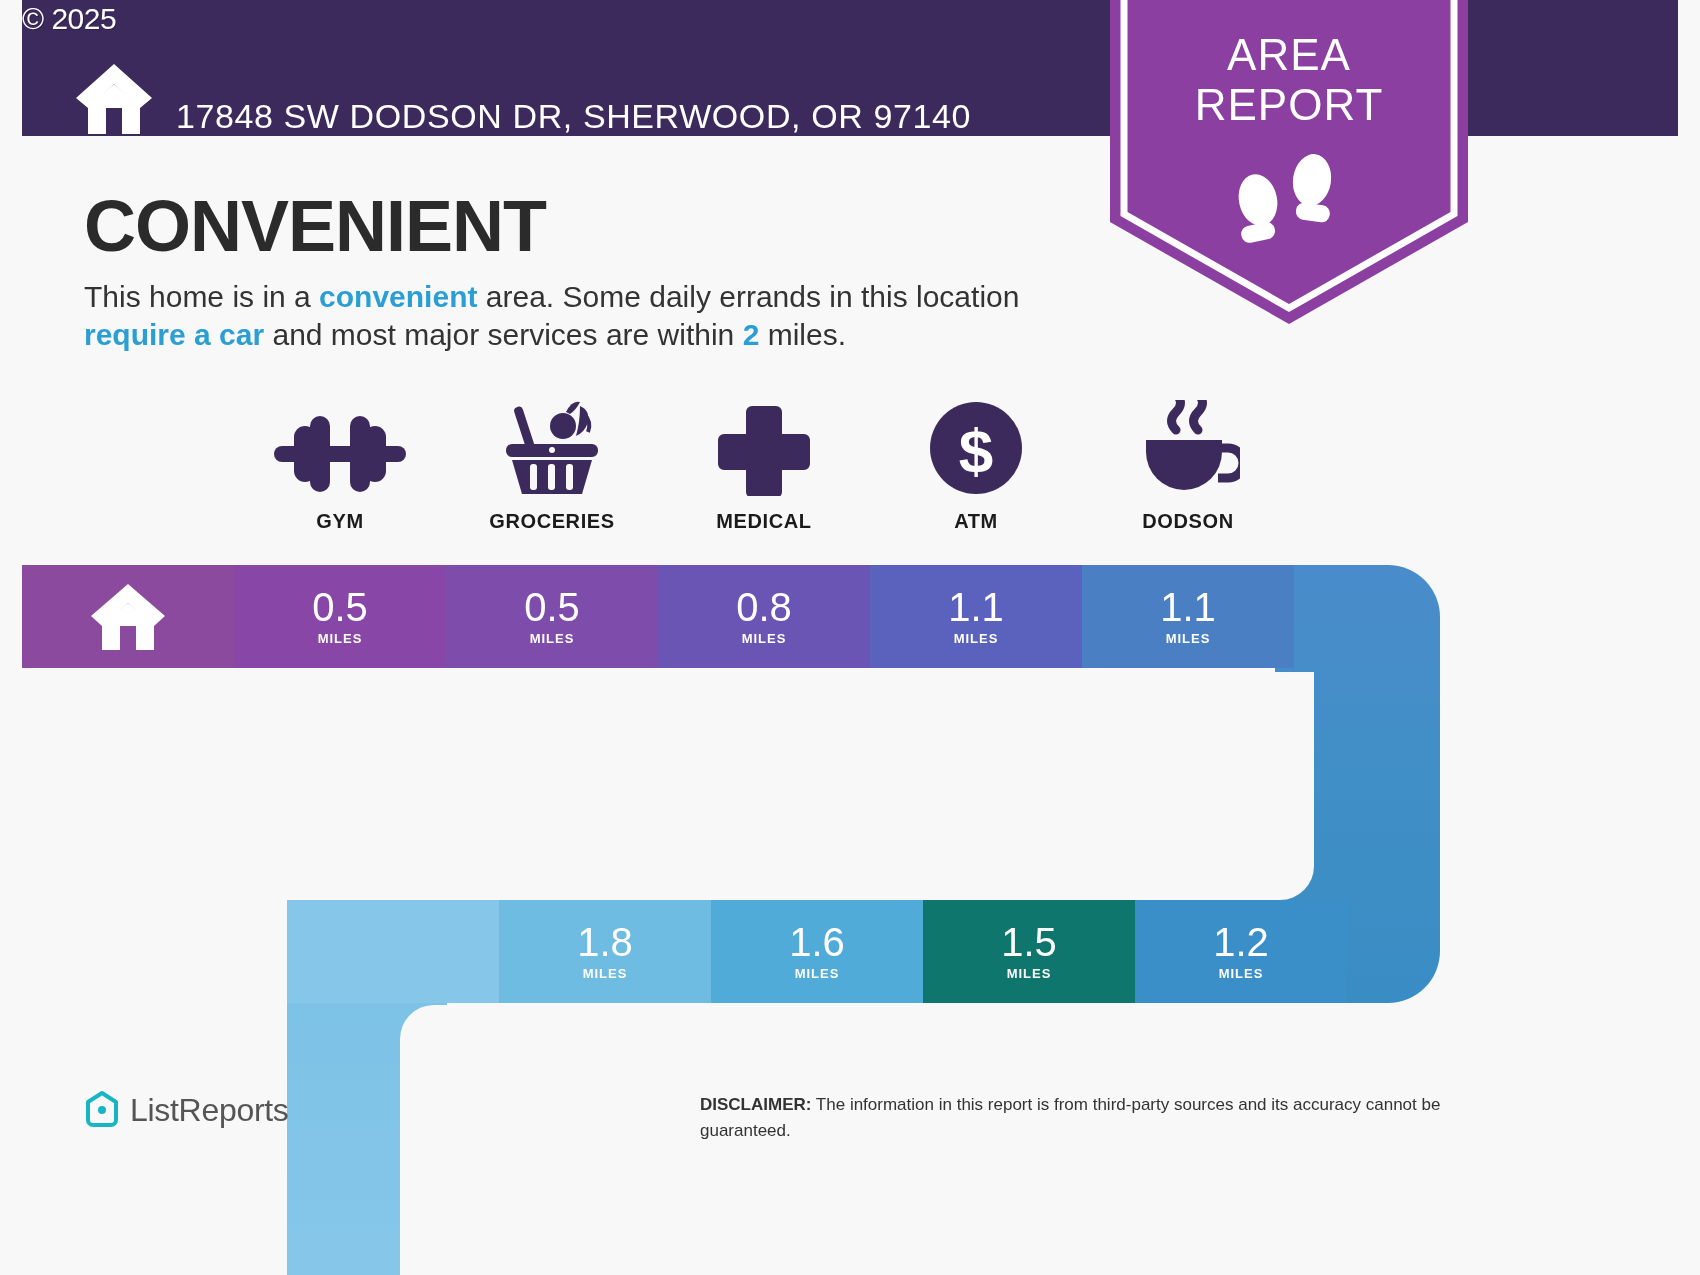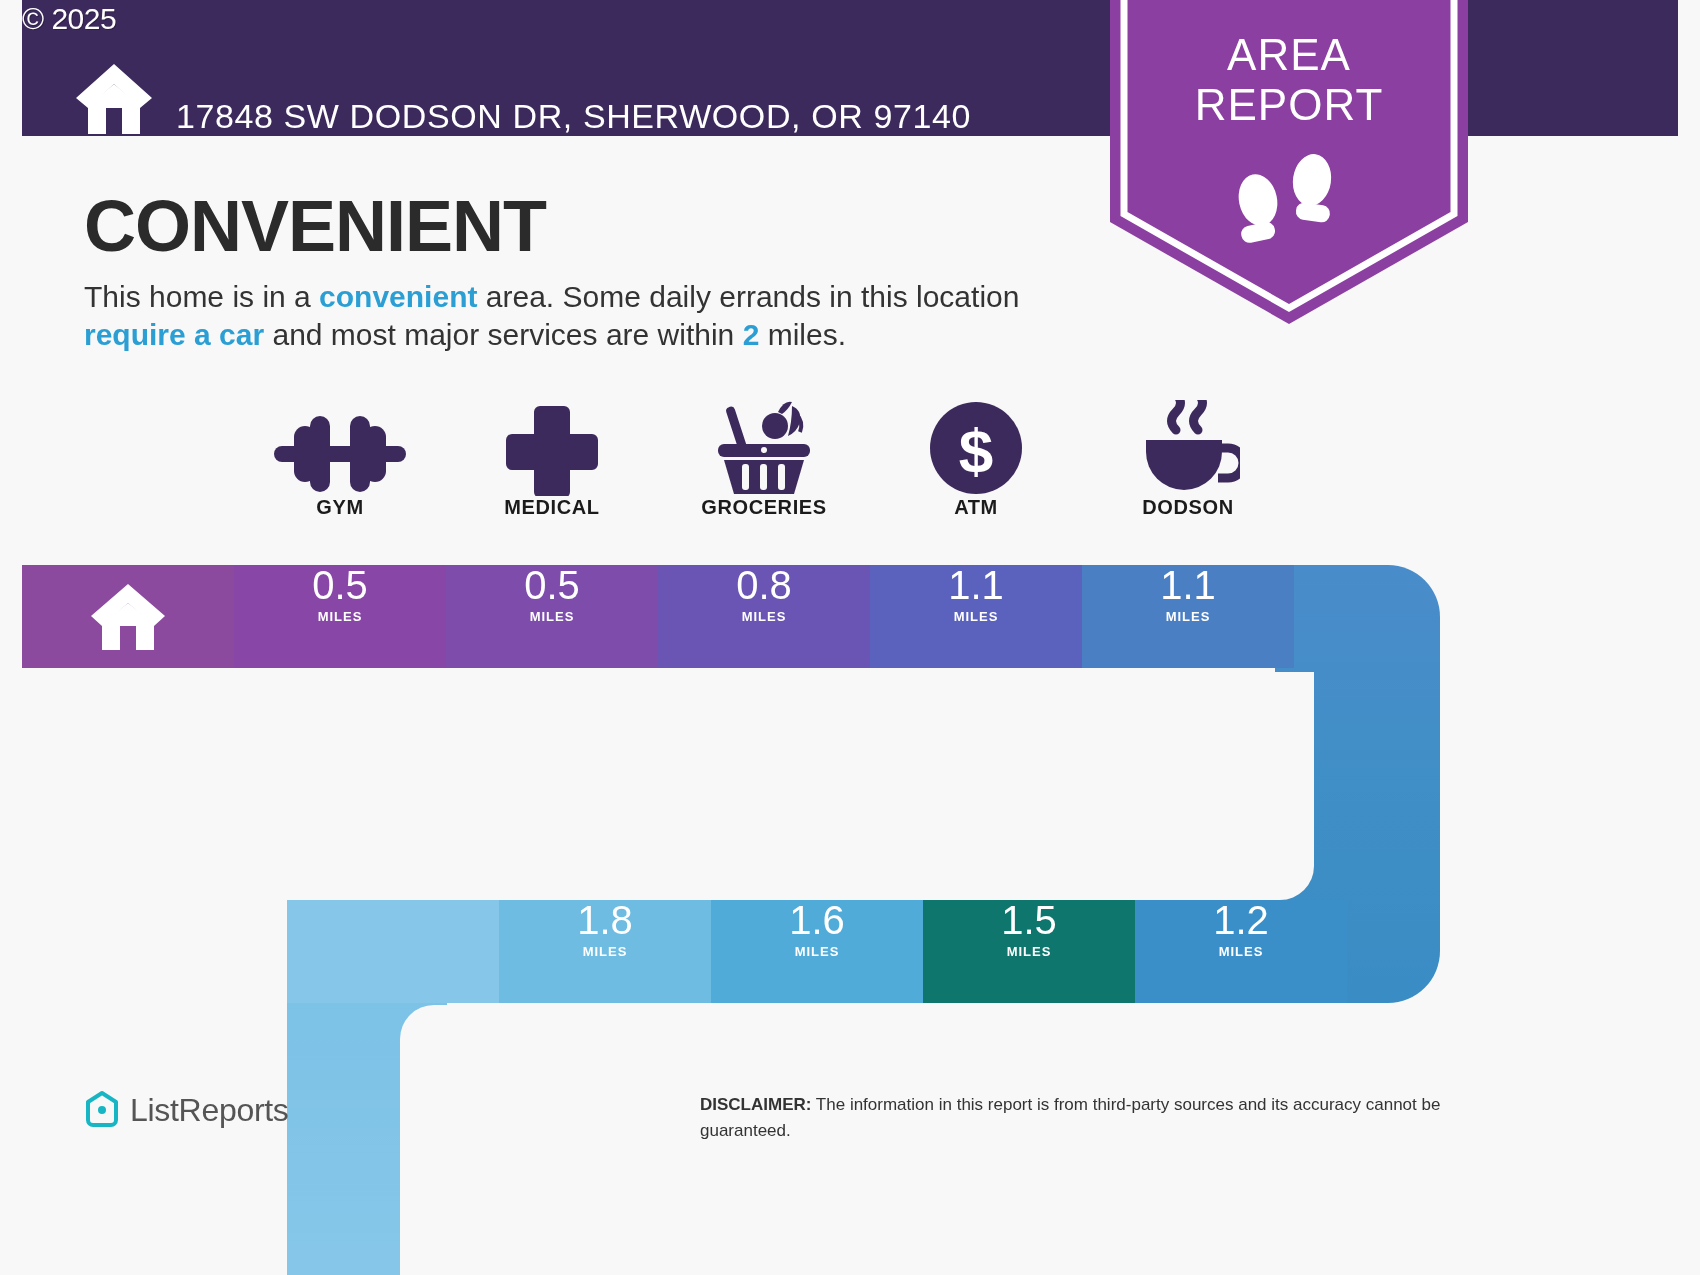--- a/index.html
+++ b/index.html
@@ -63,36 +63,36 @@
   
   .iconrow {
     position:absolute; display:flex;
   }
   .cellw { width:212px; flex:none; display:flex; flex-direction:column;
            align-items:center; justify-content:flex-end; }
   .ic { height:96px; display:flex; align-items:flex-end; justify-content:center; }
   .ic svg { display:block; }
   .cap {
     font-size:20px; font-weight:bold; color:#1b1b1b;
-    letter-spacing:0.6px; white-space:nowrap;
+    letter-spacing:0.6px; margin-top:14px; white-space:nowrap;
     font-family:"Liberation Sans", sans-serif;
   }
 
   
   .iconrow.top { left:22px; top:400px; width:1275px; }
   
   .iconrow.bot { left:447px; top:725px; width:1062px; }
 
   
   .bar { position:absolute; display:flex; height:103px; z-index:5; }
   .bar.top { left:22px; top:565px; border-radius:0 0 0 0; }
   .bar.bot { left:287px; top:900px; }
   .seg {
     width:212px; flex:none; color:#fff;
-    display:flex; flex-direction:column; align-items:center; justify-content:flex-start;
+    display:flex; flex-direction:column; align-items:center; justify-content:center;
   }
   .seg .num {
     font-size:40px; line-height:40px; font-weight:400;
     font-family:"Liberation Sans", sans-serif;
   }
   .seg .mi {
     font-size:13px; letter-spacing:1px; margin-top:4px; font-weight:bold;
     font-family:"Liberation Sans", sans-serif;
   }
   .seg.home { align-items:center; justify-content:center; }
@@ -176,29 +176,20 @@
     <div class="ic">
       <svg width="136" height="84" viewBox="0 0 136 84">
         <rect x="2" y="34" width="132" height="16" rx="8" fill="#3c2a5c"></rect>
         <rect x="22" y="14" width="22" height="56" rx="11" fill="#3c2a5c"></rect>
         <rect x="38" y="4" width="20" height="76" rx="10" fill="#3c2a5c"></rect>
         <rect x="92" y="14" width="22" height="56" rx="11" fill="#3c2a5c"></rect>
         <rect x="78" y="4" width="20" height="76" rx="10" fill="#3c2a5c"></rect>
       </svg>
     </div>
     <div class="cap">GYM</div>
-  </div>
-
-  <div class="cellw">
-    <div class="ic">
-      <svg width="92" height="92" viewBox="0 0 92 92">
-        <path d="M34 2 h24 a6 6 0 0 1 6 6 v22 h22 a6 6 0 0 1 6 6 v24 a6 6 0 0 1 -6 6 h-22 v22 a6 6 0 0 1 -6 6 h-24 a6 6 0 0 1 -6 -6 v-22 h-22 a6 6 0 0 1 -6 -6 v-24 a6 6 0 0 1 6 -6 h22 v-22 a6 6 0 0 1 6 -6 z" fill="#3c2a5c"></path>
-      </svg>
-    </div>
-    <div class="cap">MEDICAL</div>
   </div>
 
   <div class="cellw">
     <div class="ic">
       <svg width="104" height="96" viewBox="0 0 104 96">
         <g fill="#3c2a5c">
           <rect x="20" y="6" width="9" height="46" rx="4" transform="rotate(-18 24 29)"></rect>
           <circle cx="63" cy="26" r="13"></circle>
           <path d="M66 12 q6 -12 14 -10 q-4 8 -10 12 z"></path>
           <path d="M80 6 q10 4 8 16 q-3 10 -12 14 q4 -14 4 -30 z"></path>
@@ -210,20 +201,29 @@
           <rect x="48" y="64" width="7" height="26" rx="3" fill="#f8f8f8"></rect>
           <rect x="66" y="64" width="7" height="26" rx="3" fill="#f8f8f8"></rect>
         </g>
       </svg>
     </div>
     <div class="cap">GROCERIES</div>
   </div>
 
   <div class="cellw">
     <div class="ic">
+      <svg width="92" height="92" viewBox="0 0 92 92">
+        <path d="M34 2 h24 a6 6 0 0 1 6 6 v22 h22 a6 6 0 0 1 6 6 v24 a6 6 0 0 1 -6 6 h-22 v22 a6 6 0 0 1 -6 6 h-24 a6 6 0 0 1 -6 -6 v-22 h-22 a6 6 0 0 1 -6 -6 v-24 a6 6 0 0 1 6 -6 h22 v-22 a6 6 0 0 1 6 -6 z" fill="#3c2a5c"></path>
+      </svg>
+    </div>
+    <div class="cap">MEDICAL</div>
+  </div>
+
+  <div class="cellw">
+    <div class="ic">
       <svg width="96" height="96" viewBox="0 0 96 96">
         <circle cx="48" cy="48" r="46" fill="#3c2a5c"></circle>
         <text x="48" y="72" font-family="Liberation Sans, sans-serif" font-size="62" font-weight="bold" fill="#fff" text-anchor="middle">$</text>
       </svg>
     </div>
     <div class="cap">ATM</div>
   </div>
 
   <div class="cellw">
     <div class="ic">

